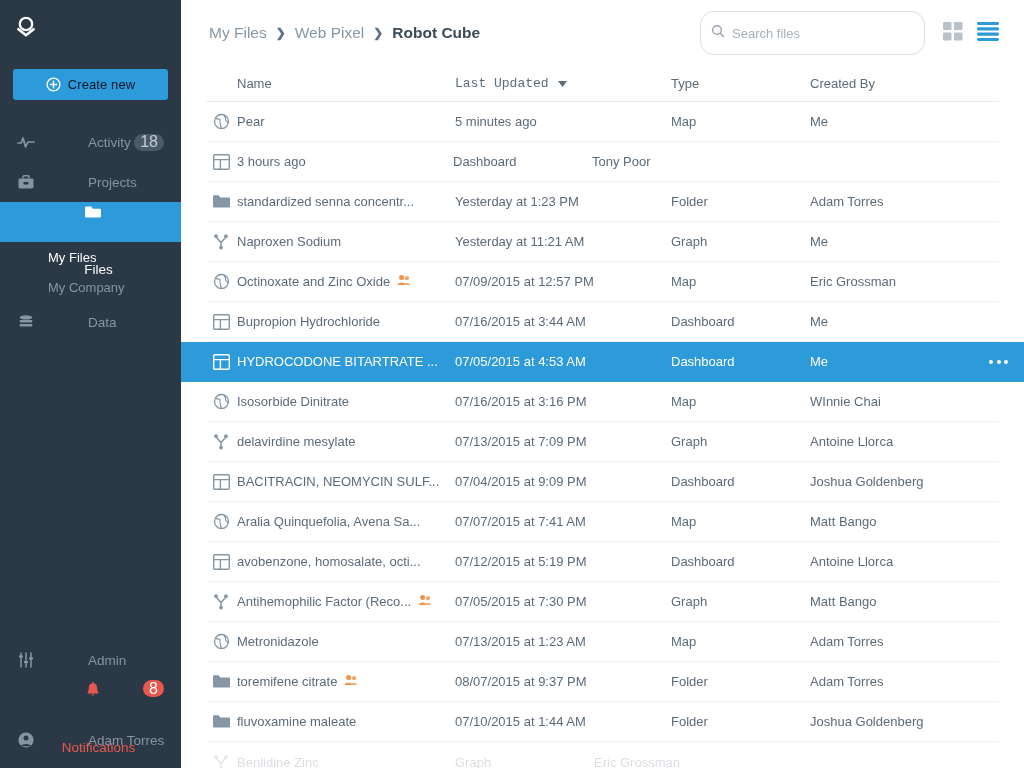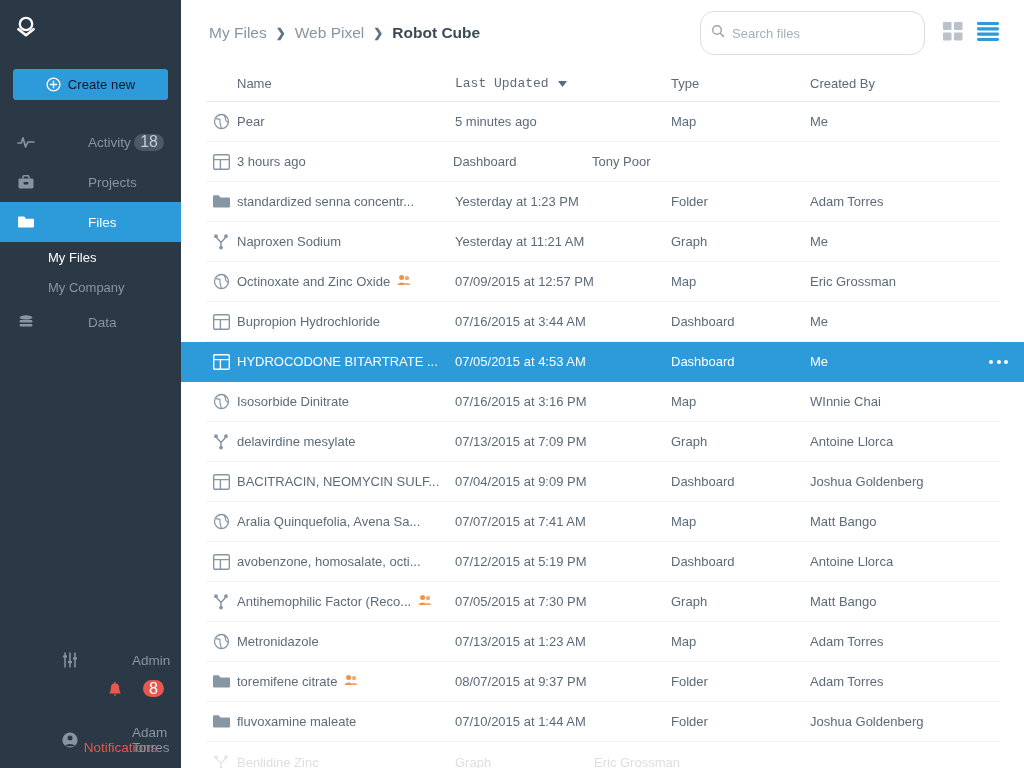--- a/index.html
+++ b/index.html
@@ -41,21 +41,21 @@
     height: 40px;
     display: flex; align-items: center;
     padding-left: 16px;
     font-size: 13.5px;
     color: #8795a3;
     cursor: pointer;
     position: relative;
     gap: 40px;
   }
   .nav-item .ico { width: 20px; height: 20px; margin-right: 12px; flex: 0 0 20px; display:block; }
-  .nav-item.active { background: #2d9ada; color: #ffffff; }
+  .nav-item.active { background: #2d9ada; color: #ffffff; flex-direction: column; }
   .nav-item.alert { color: #e8584f; flex-direction: column; }
   .badge {
     position: absolute; right: 17px;
     min-width: 22px; height: 17px;
     border-radius: 9px;
     background: #4b5a68;
     color: #c4ccd3;
     font-size: 16px;
     display: flex; align-items: center; justify-content: center;
     padding: 0 6px;
@@ -63,21 +63,21 @@
   .badge.red { background: #e8584f; color: #fff; min-width: 18px; }
   .sub-item {
     height: 30px;
     display: flex; align-items: center;
     padding-left: 48px;
     font-size: 13px;
     color: #8795a3;
     cursor: pointer;
   }
   .sub-item.current { color: #ffffff; }
-  .nav-bottom { position: absolute; bottom: 8px; left: 0; right: 0; margin-left: 44px; }
+  .nav-bottom { position: absolute; bottom: 8px; left: 0; right: 0; }
 
   
   .main { flex: 1 1 auto; height: 768px; background: #ffffff; position: relative; }
 
   .topbar {
     height: 66px;
     display: flex; align-items: center;
     padding: 0 25px 0 28px;
   }
   .breadcrumb { display: flex; align-items: center; font-size: 15.5px; flex: 1 1 auto; }

